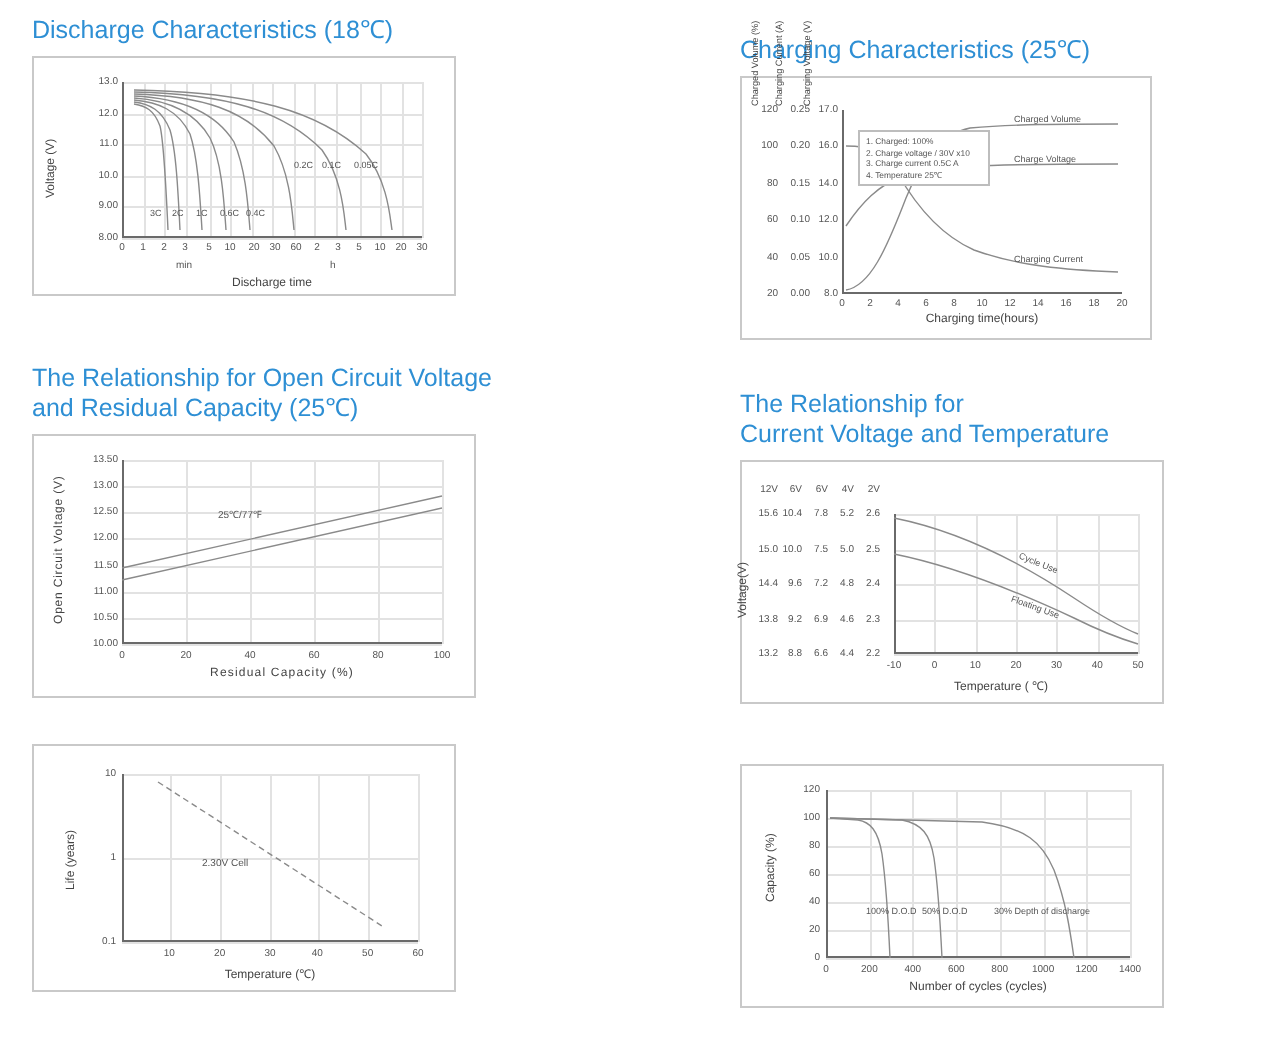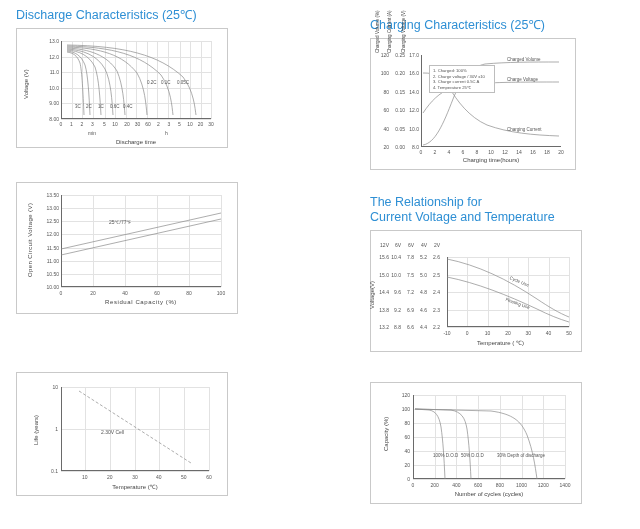--- a/index.html
+++ b/index.html
@@ -74,21 +74,21 @@
   }
   .annot.small{font-size:4.5px;}
   svg{position:absolute;left:0;top:0;overflow:visible;}
   .curve{fill:none;stroke:#8a8a8a;stroke-width:0.7;}
   .legendbox{position:absolute;border:1px solid #bdbdbd;font-size:4.2px;color:#555;padding:2px 3px;line-height:5.5px;background:#fff;}
 </style>
 </head>
 <body>
 
 <div class="panel" style="left:16px;top:8px;width:222px;">
-  <div class="panel-title">Discharge Characteristics (25℃)</div>
+  <div class="panel-title">Discharge Characteristics (18℃)</div>
   <div class="chart-box" style="width:212px;height:120px;">
     <div class="plot" style="left:44px;top:12px;width:150px;height:78px;">
 
       <div class="grid-v" style="left:0%"></div>
       <div class="grid-v" style="left:7%"></div>
       <div class="grid-v" style="left:14%"></div>
       <div class="grid-v" style="left:21%"></div>
       <div class="grid-v" style="left:29%"></div>
       <div class="grid-v" style="left:36%"></div>
       <div class="grid-v" style="left:43%"></div>
@@ -225,20 +225,22 @@
       <span class="tick-x" style="left:80%;top:94px;">16</span>
       <span class="tick-x" style="left:90%;top:94px;">18</span>
       <span class="tick-x" style="left:100%;top:94px;">20</span>
 
       <span class="axis-label-x" style="top:102px;">Charging time(hours)</span>
     </div>
   </div>
 </div>
 
 <div class="panel" style="left:16px;top:182px;width:232px;">
+  <div class="panel-title">The Relationship for Open Circuit Voltage
+and Residual Capacity (25℃)</div>
   <div class="chart-box" style="width:222px;height:132px;">
     <div class="plot" style="left:44px;top:12px;width:160px;height:92px;">
       <div class="grid-v" style="left:0%"></div>
       <div class="grid-v" style="left:20%"></div>
       <div class="grid-v" style="left:40%"></div>
       <div class="grid-v" style="left:60%"></div>
       <div class="grid-v" style="left:80%"></div>
       <div class="grid-v" style="left:100%"></div>
       <div class="grid-h" style="top:0%"></div>
       <div class="grid-h" style="top:14.28%"></div>

